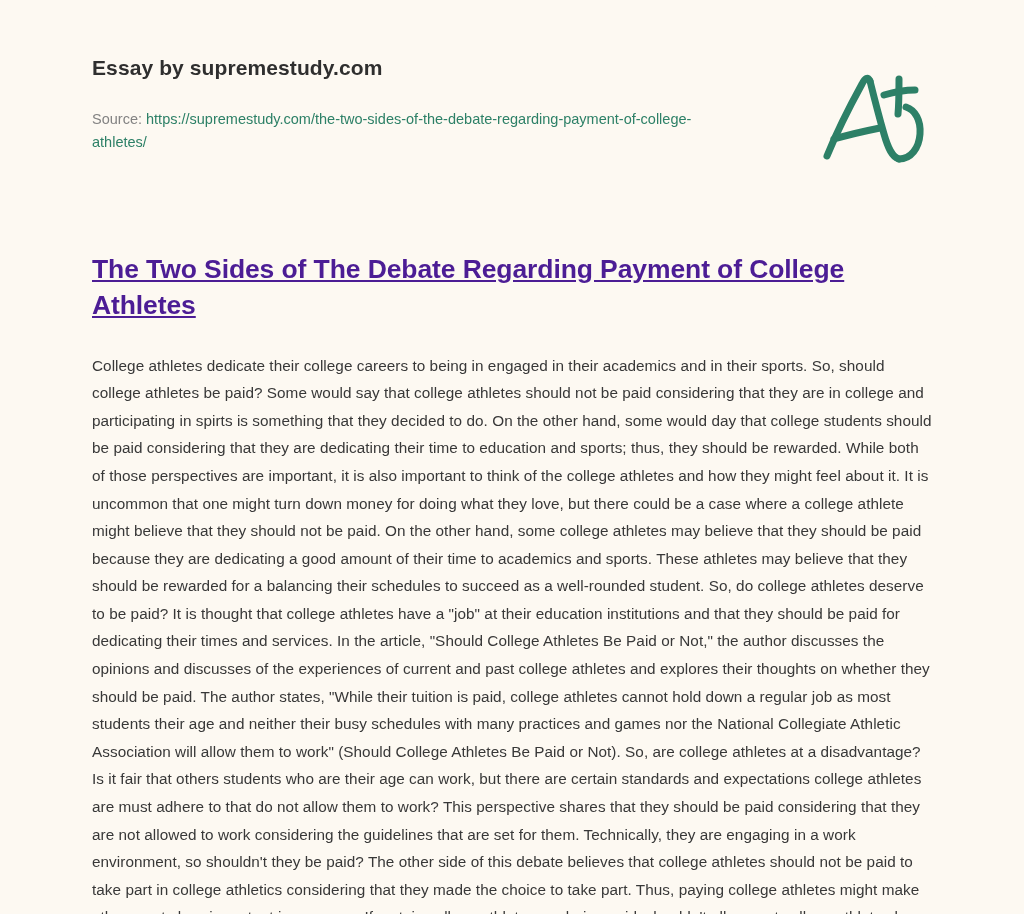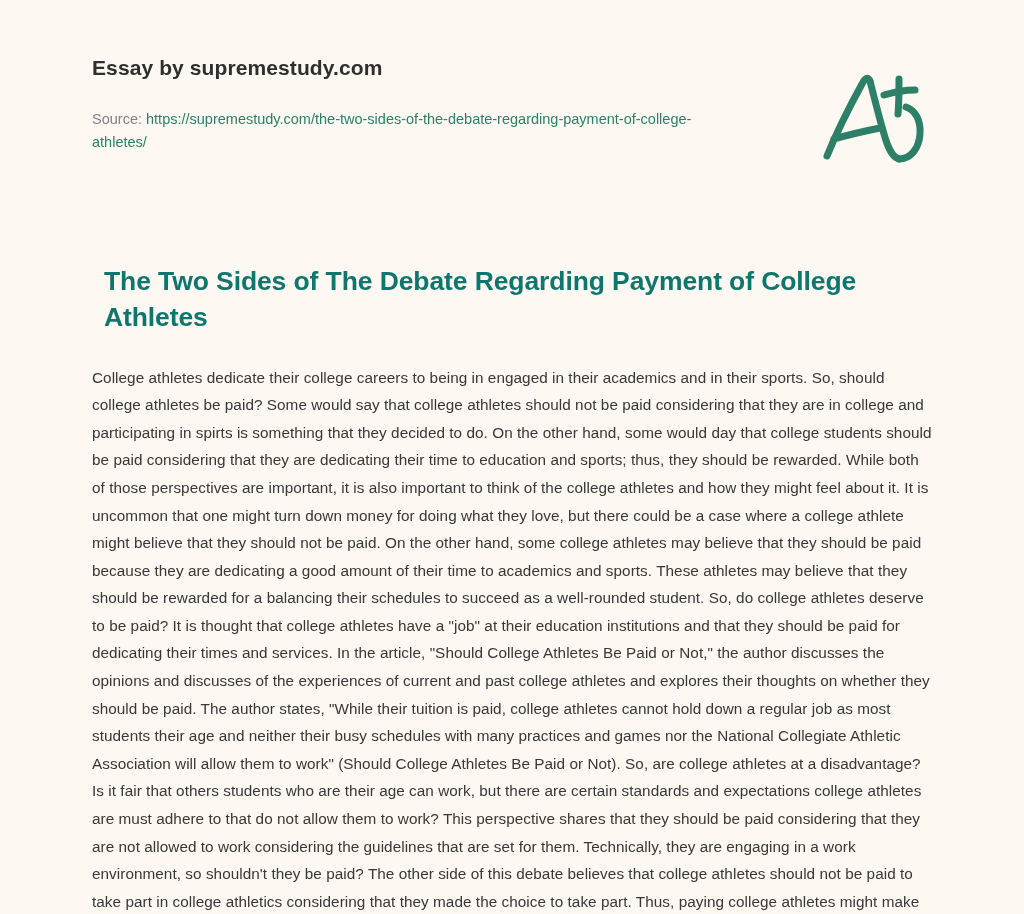--- a/index.html
+++ b/index.html
@@ -76,27 +76,28 @@
 
   
   .article {
     position: absolute;
     left: 92px;
     top: 252px;
     width: 842px;
   }
 
   .article-title {
-    margin: 12px;
+    margin: 0;
     font-size: 26.5px;
     font-weight: bold;
     line-height: 1.35;
-    color: #0f766e;
+    color: #4c1d95;
     letter-spacing: -0.1px;
     max-width: 790px;
+    text-decoration: underline;
   }
 
   .article-body {
     margin: 0;
     margin-top: 28px;
     font-size: 15.3px;
     line-height: 27.6px;
     color: #383838;
     text-align: left;
     letter-spacing: 0.05px;

